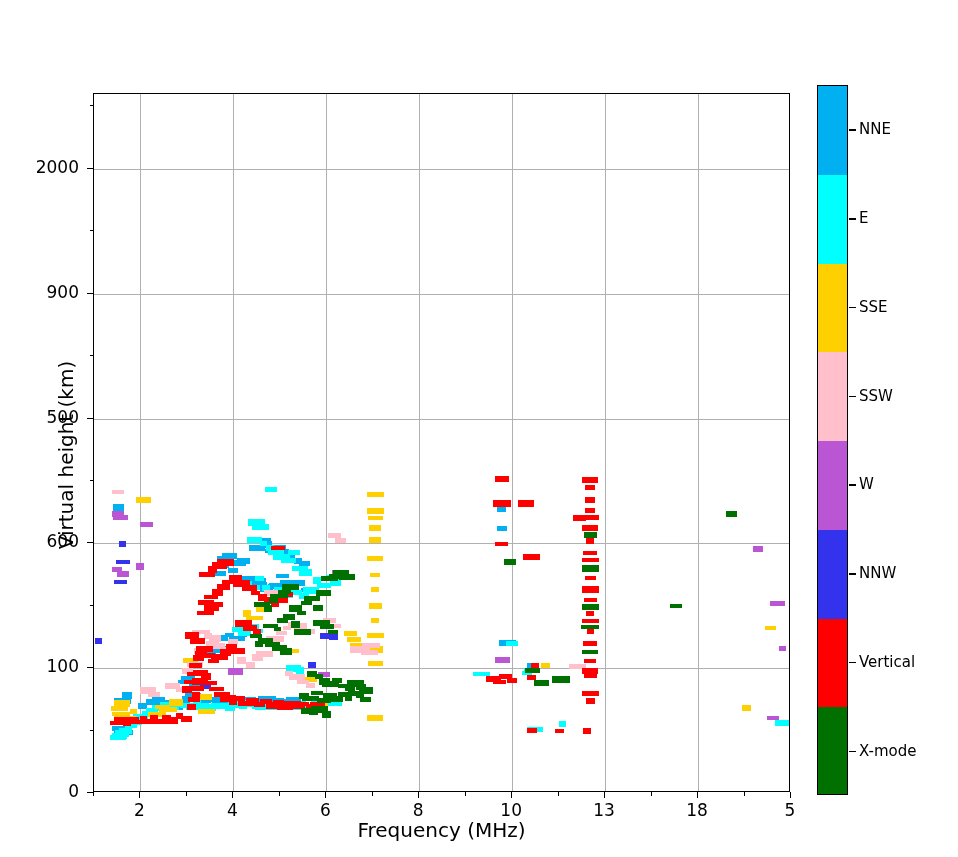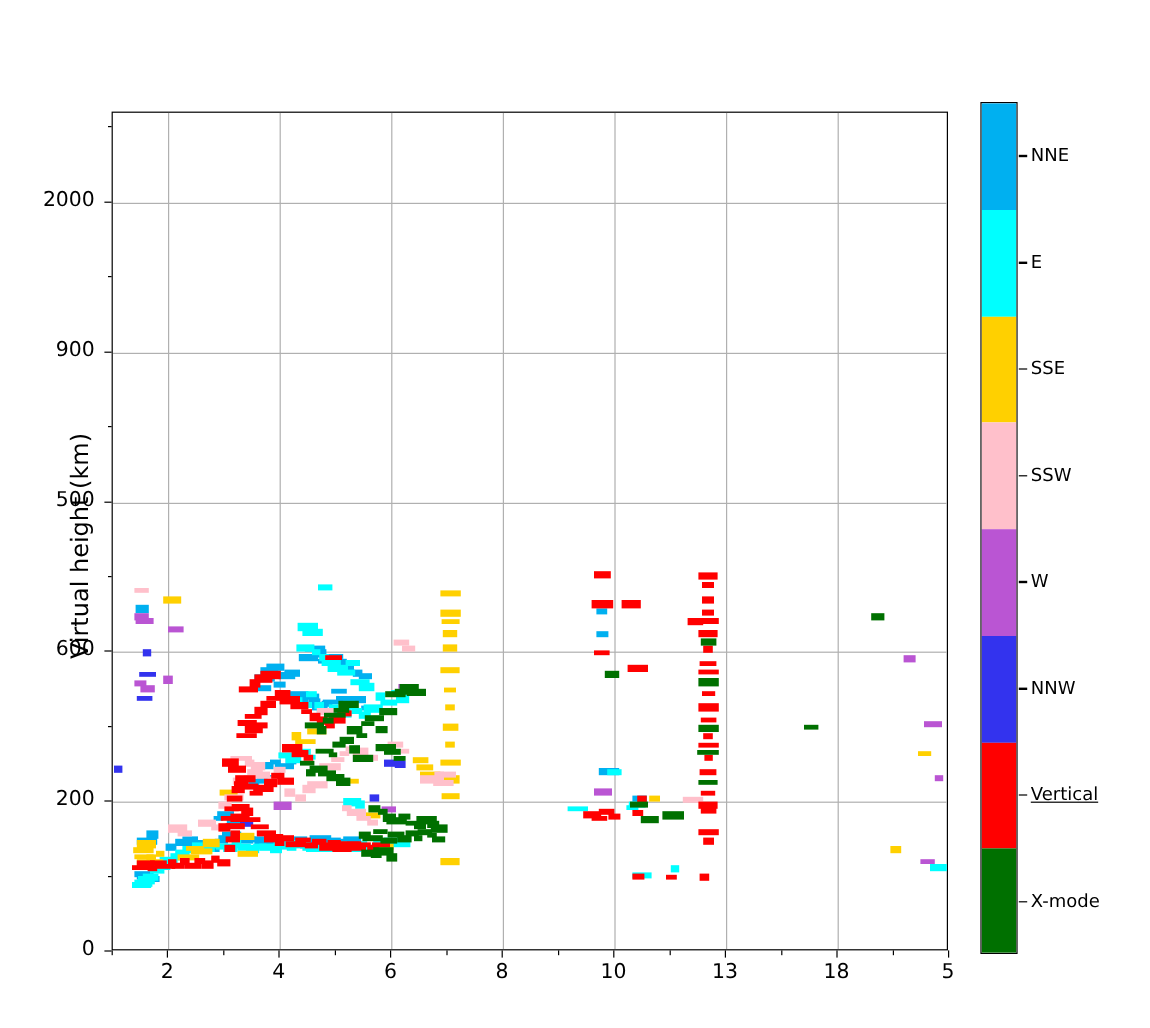--- a/index.html
+++ b/index.html
@@ -535,37 +535,38 @@
       <div class="tick-xm" style="left: 185.933px; top: 792px;"></div>
       <div class="tick-xm" style="left: 278.867px; top: 792px;"></div>
       <div class="tick-xm" style="left: 371.8px; top: 792px;"></div>
       <div class="tick-xm" style="left: 464.733px; top: 792px;"></div>
       <div class="tick-xm" style="left: 557.667px; top: 792px;"></div>
       <div class="tick-xm" style="left: 650.6px; top: 792px;"></div>
       <div class="tick-xm" style="left: 743.533px; top: 792px;"></div>
       <div class="tick-y" style="left: 87px; top: 792px;"></div>
       <div class="ylab" style="left: 9px; top: 781px;">0</div>
       <div class="tick-y" style="left: 87px; top: 667.179px;"></div>
-      <div class="ylab" style="left: 9px; top: 656.179px;">200</div>
+      <div class="ylab" style="left: 9px; top: 656.179px;">100</div>
       <div class="tick-y" style="left: 87px; top: 542.357px;"></div>
       <div class="ylab" style="left: 9px; top: 531.357px;">600</div>
       <div class="tick-y" style="left: 87px; top: 417.536px;"></div>
       <div class="ylab" style="left: 9px; top: 406.536px;">500</div>
       <div class="tick-y" style="left: 87px; top: 292.714px;"></div>
       <div class="ylab" style="left: 9px; top: 281.714px;">900</div>
       <div class="tick-y" style="left: 87px; top: 167.893px;"></div>
       <div class="ylab" style="left: 9px; top: 156.893px;">2000</div>
       <div class="tick-ym" style="left: 89.5px; top: 729.589px;"></div>
       <div class="tick-ym" style="left: 89.5px; top: 604.768px;"></div>
       <div class="tick-ym" style="left: 89.5px; top: 479.946px;"></div>
       <div class="tick-ym" style="left: 89.5px; top: 355.125px;"></div>
       <div class="tick-ym" style="left: 89.5px; top: 230.304px;"></div>
       <div class="tick-ym" style="left: 89.5px; top: 105.482px;"></div>
     </div>
 
+  <div id="xaxis-title">Frequency (MHz)</div>
   <div id="yaxis-title">Virtual height (km)</div>
 
   <div id="cbar">
       <div class="cseg" style="height: 88.75px; background: rgb(0, 176, 240);"></div>
       <div class="cseg" style="height: 88.75px; background: rgb(0, 255, 255);"></div>
       <div class="cseg" style="height: 88.75px; background: rgb(255, 208, 0);"></div>
       <div class="cseg" style="height: 88.75px; background: rgb(255, 192, 203);"></div>
       <div class="cseg" style="height: 88.75px; background: rgb(186, 85, 211);"></div>
       <div class="cseg" style="height: 88.75px; background: rgb(51, 51, 238);"></div>
       <div class="cseg" style="height: 88.75px; background: rgb(255, 0, 0);"></div>
@@ -578,18 +579,18 @@
       <div class="clab" style="top: 218.125px;">E</div>
       <div class="ctick" style="top: 306.875px;"></div>
       <div class="clab" style="top: 306.875px;">SSE</div>
       <div class="ctick" style="top: 395.625px;"></div>
       <div class="clab" style="top: 395.625px;">SSW</div>
       <div class="ctick" style="top: 484.375px;"></div>
       <div class="clab" style="top: 484.375px;">W</div>
       <div class="ctick" style="top: 573.125px;"></div>
       <div class="clab" style="top: 573.125px;">NNW</div>
       <div class="ctick" style="top: 661.875px;"></div>
-      <div class="clab" style="top: 661.875px; text-decoration: underline;">Vertical</div>
+      <div class="clab" style="top: 661.875px;">Vertical</div>
       <div class="ctick" style="top: 750.625px;"></div>
       <div class="clab" style="top: 750.625px;">X-mode</div>
     </div>
 
 </div>
 
 </body></html>

